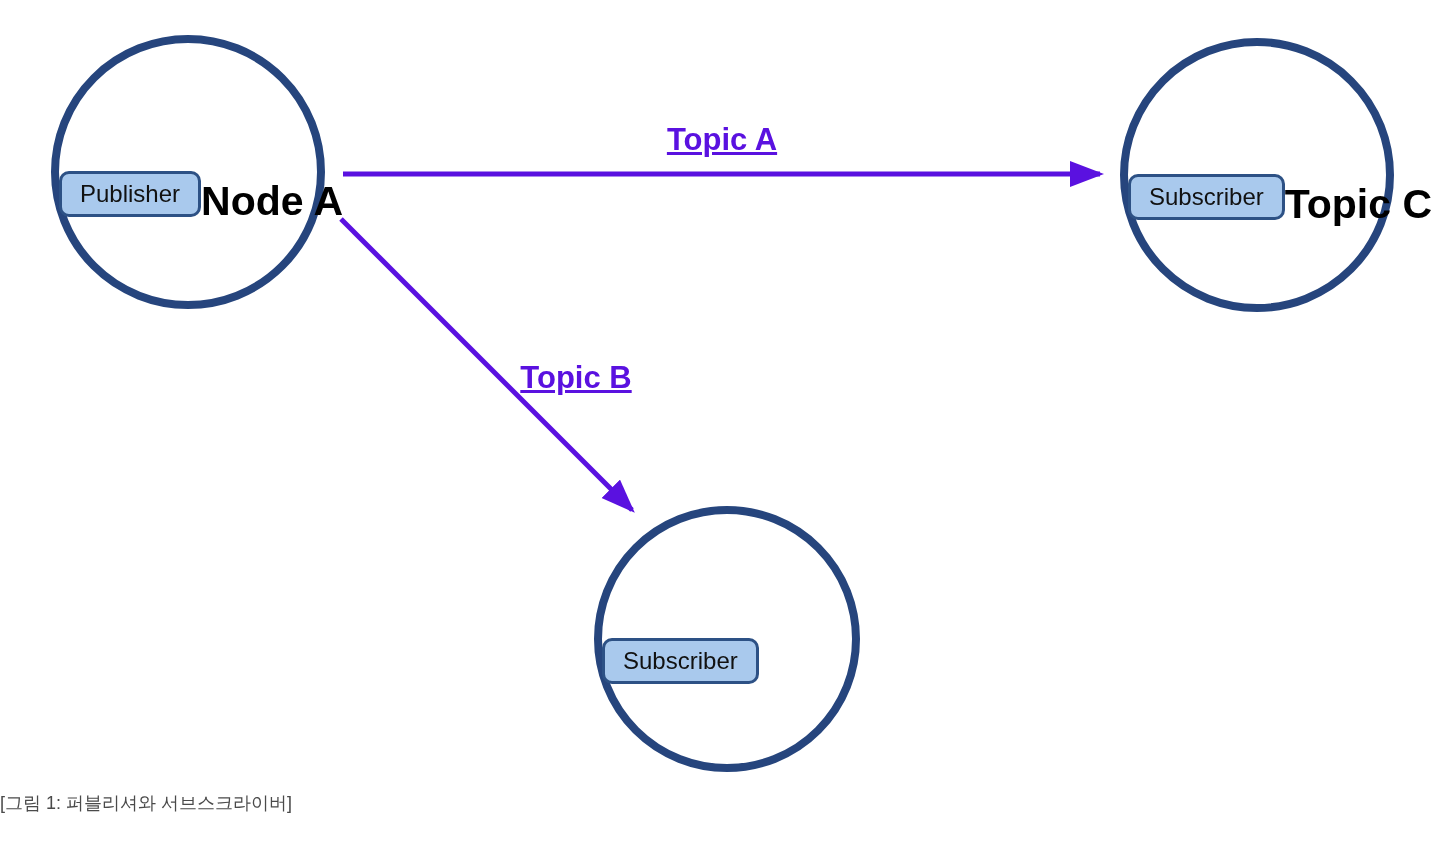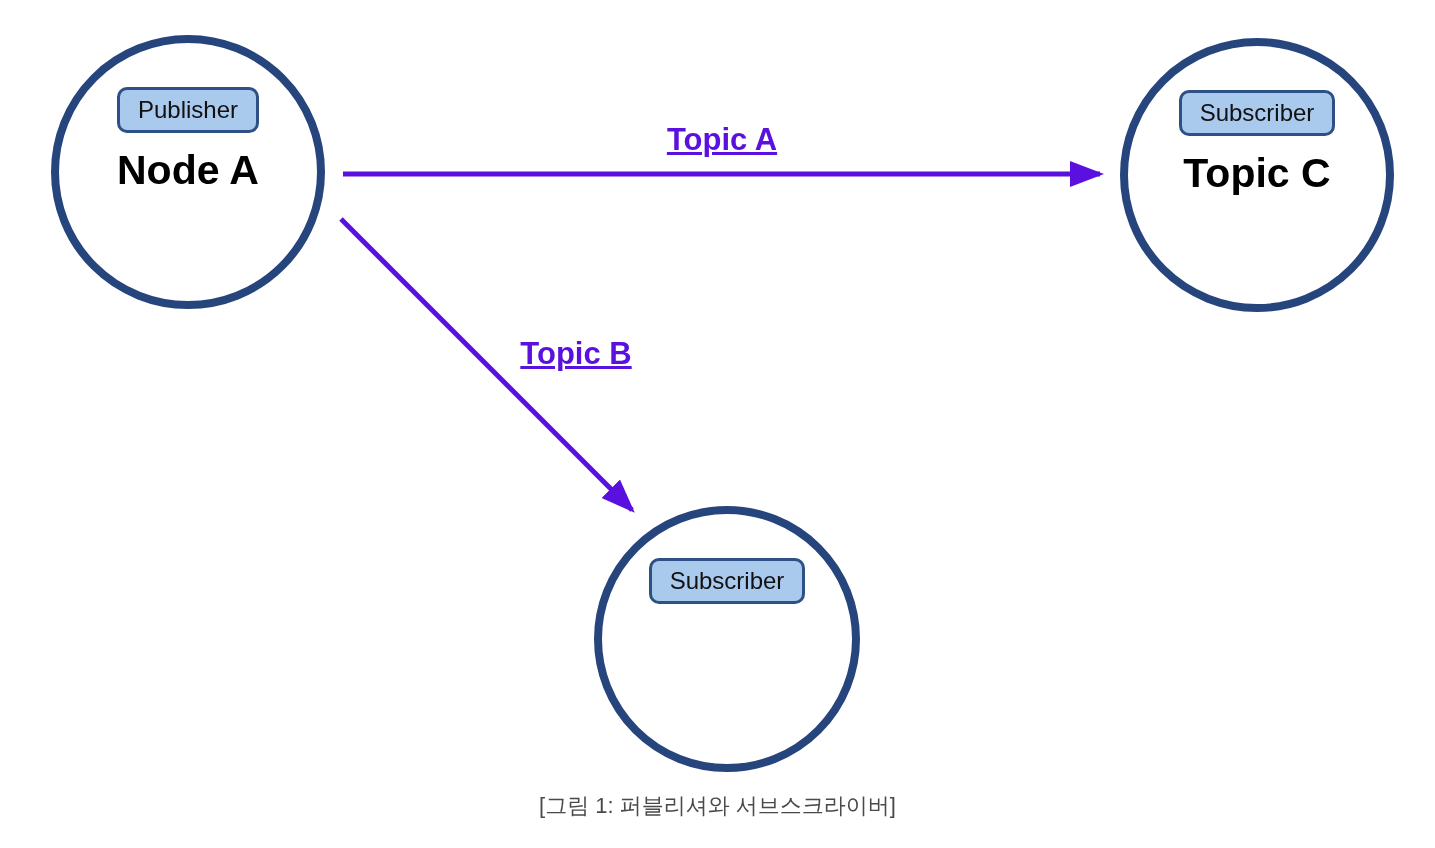--- a/index.html
+++ b/index.html
@@ -23,21 +23,21 @@
     height: 848px;
     pointer-events: none;
   }
   .node {
     position: absolute;
     box-sizing: border-box;
     border: 8px solid #26457d;
     border-radius: 50%;
     background: #ffffff;
     display: flex;
-    flex-direction: column;
+    flex-direction: row;
     align-items: center;
     padding-top: 44px;
   }
   .badge {
     box-sizing: border-box;
     background: #a9c9ed;
     border: 3px solid #2d5185;
     border-radius: 10px;
     height: 46px;
     padding: 0 18px;
@@ -63,22 +63,21 @@
     font-weight: bold;
     color: #5a11e0;
     white-space: nowrap;
     text-decoration: underline;
   }
   .caption {
     position: absolute;
     left: 0;
     top: 791px;
     width: 1435px;
-    text-align: center;
-    font-size: 22px;
+    font-size: 18px;
     color: #4a4a4a;
   }
 </style>
 </head>
 <body>
 
 <div class="canvas">
 
   <svg class="arrow-layer" width="1435" height="848" viewBox="0 0 1435 848" xmlns="http://www.w3.org/2000/svg">
     <defs>
@@ -104,17 +103,17 @@
     <div class="node-title">Topic C</div>
   </div>
 
   <div class="node" style="left:594px; top:506px; width:266px; height:266px;">
     <div class="badge">
       <span>Subscriber</span>
     </div>
   </div>
 
   <div class="topic-label" style="left:722px; top:122px;">Topic A</div>
-  <div class="topic-label" style="left:576px; top:336px;">Topic B</div>
+  <div class="topic-label" style="left:576px; top:360px;">Topic B</div>
 
   <div class="caption">[그림 1: 퍼블리셔와 서브스크라이버]</div>
 
 </div>
 
 </body></html>

